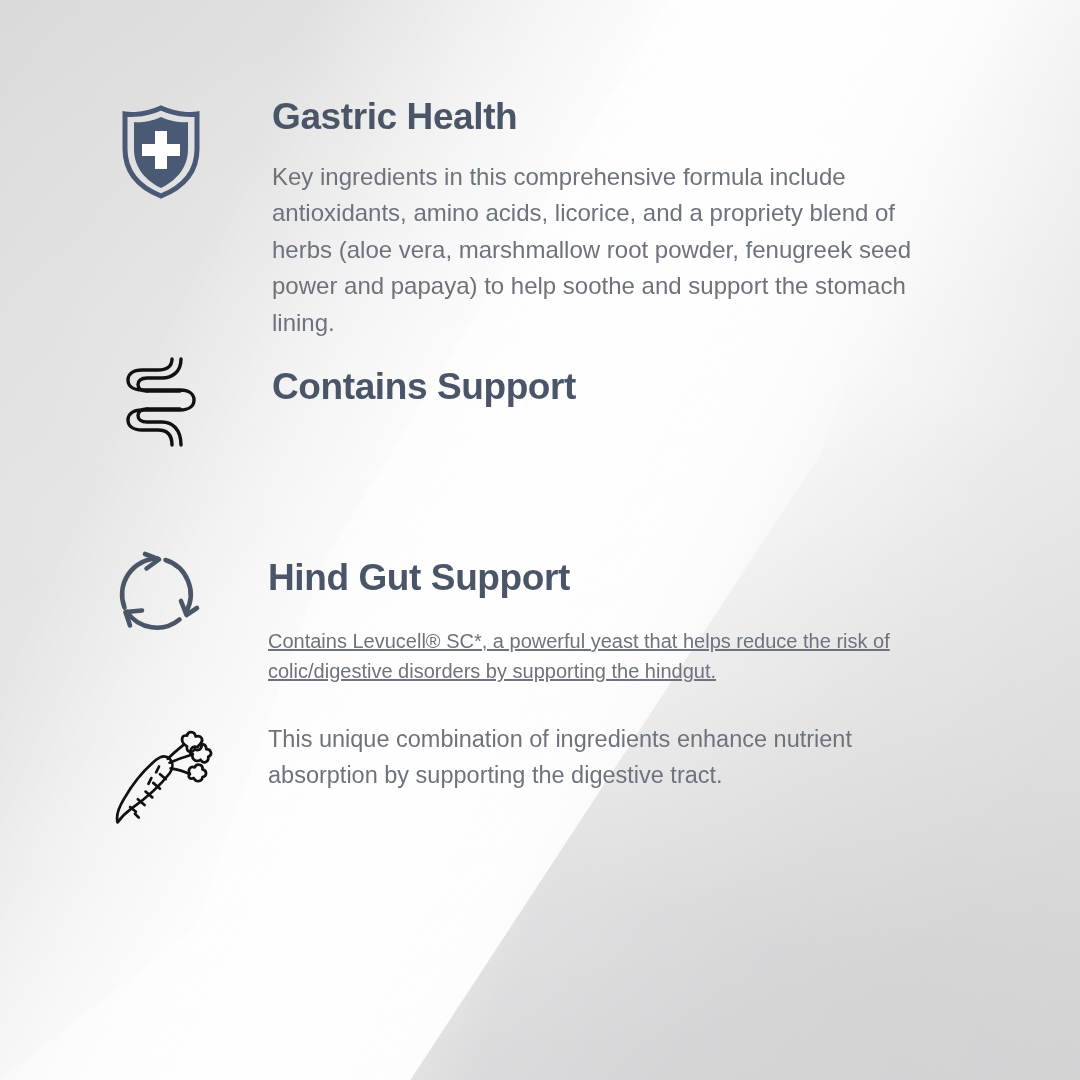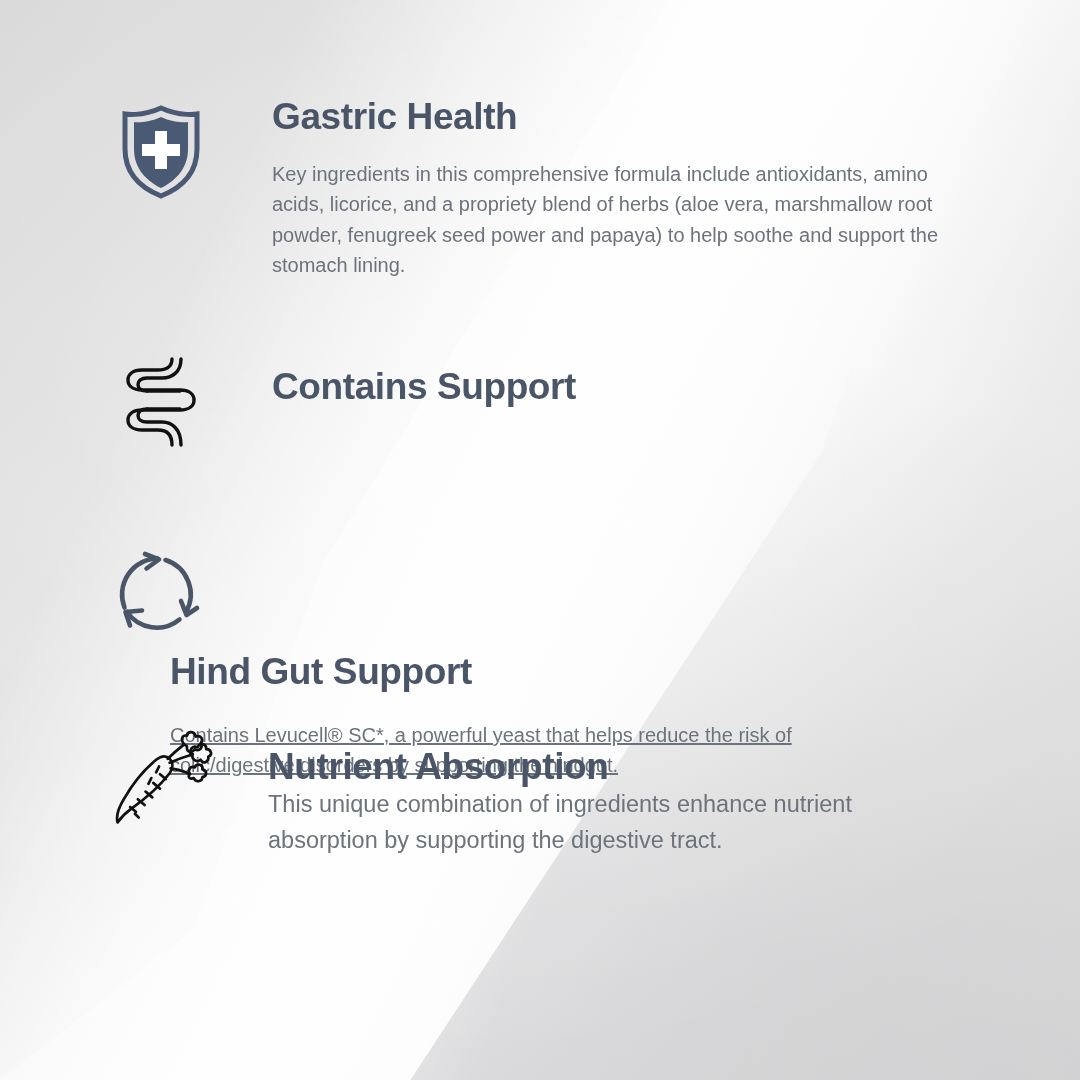--- a/index.html
+++ b/index.html
@@ -127,31 +127,31 @@
     line-height: 1.52;
     margin: 0;
     font-weight: 400;
   }
 
   
   #feature-gastric      { left: 112px; top: 98px;  width: 860px; }
   #feature-gastric .icon-wrap { width: 98px; padding-top: 6px; }
   #feature-gastric .text-col  { padding-left: 62px; }
   #feature-gastric .feature-title { font-size: 37px; }
-  #feature-gastric .feature-body  { font-size: 20px; margin-top: 22px; max-width: 680px; }
+  #feature-gastric .feature-body  { font-size: 24px; margin-top: 22px; max-width: 680px; }
 
   
   #feature-digestive    { left: 112px; top: 352px; width: 860px; }
   #feature-digestive .icon-wrap { width: 98px; padding-top: 4px; }
   #feature-digestive .text-col  { padding-left: 62px; }
   #feature-digestive .feature-title { font-size: 37px; margin-top: 16px; }
   #feature-digestive .feature-body  { font-size: 23.5px; margin-top: 38px; max-width: 665px; }
 
   
-  #feature-hindgut      { left: 108px; top: 543px; width: 880px; flex-direction: column; }
+  #feature-hindgut      { left: 108px; top: 543px; width: 880px; }
   #feature-hindgut .icon-wrap { width: 98px; padding-top: 6px; }
   #feature-hindgut .text-col  { padding-left: 62px; }
   #feature-hindgut .feature-title { font-size: 37px; margin-top: 16px; }
   #feature-hindgut .feature-body  { font-size: 20px; margin-top: 28px; max-width: 700px; text-decoration: underline; }
 
   
   #feature-nutrient     { left: 106px; top: 722px; width: 880px; }
   #feature-nutrient .icon-wrap { width: 108px; padding-top: 2px; }
   #feature-nutrient .text-col  { padding-left: 54px; }
   #feature-nutrient .feature-title { font-size: 37px; margin-top: 26px; }
@@ -292,19 +292,18 @@
             <path d="M87 50
                      C84 45 88 41 92 43
                      C94 38 101 40 100 45
                      C105 46 105 52 100 53
                      C100 58 93 59 91 54
                      C87 56 84 52 87 50 Z"></path>
           </g>
         </svg>
       </div>
       <div class="text-col">
-        <h2 class="feature-title">Nutrient Absorption</h2>
         <p class="feature-body"> This unique combination of ingredients enhance nutrient absorption by supporting the digestive tract.</p>
       </div>
     </div>
 
   </div>
 </div>
 
 </body></html>

